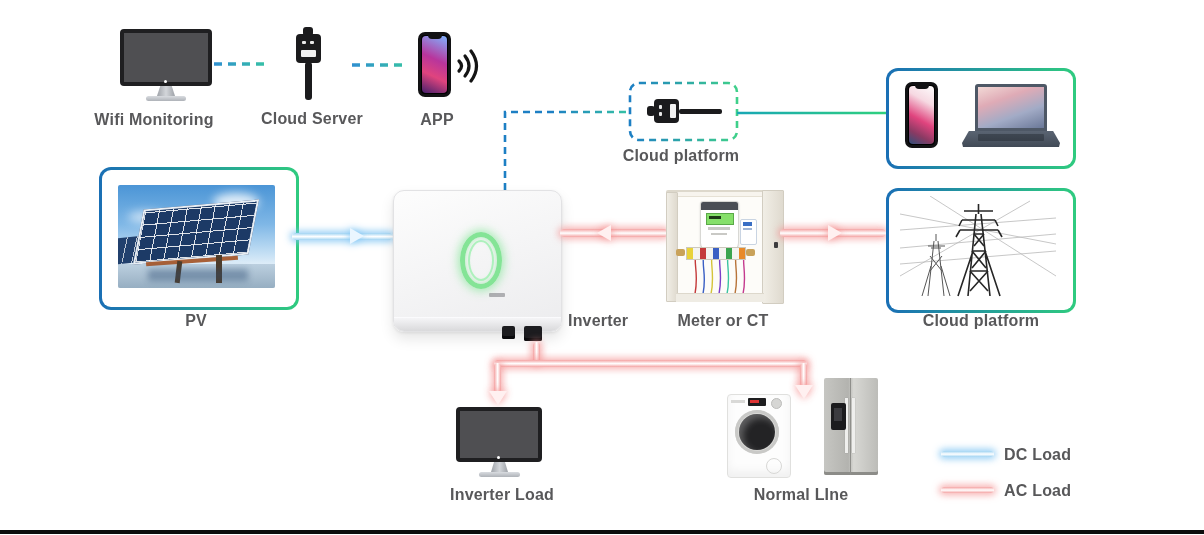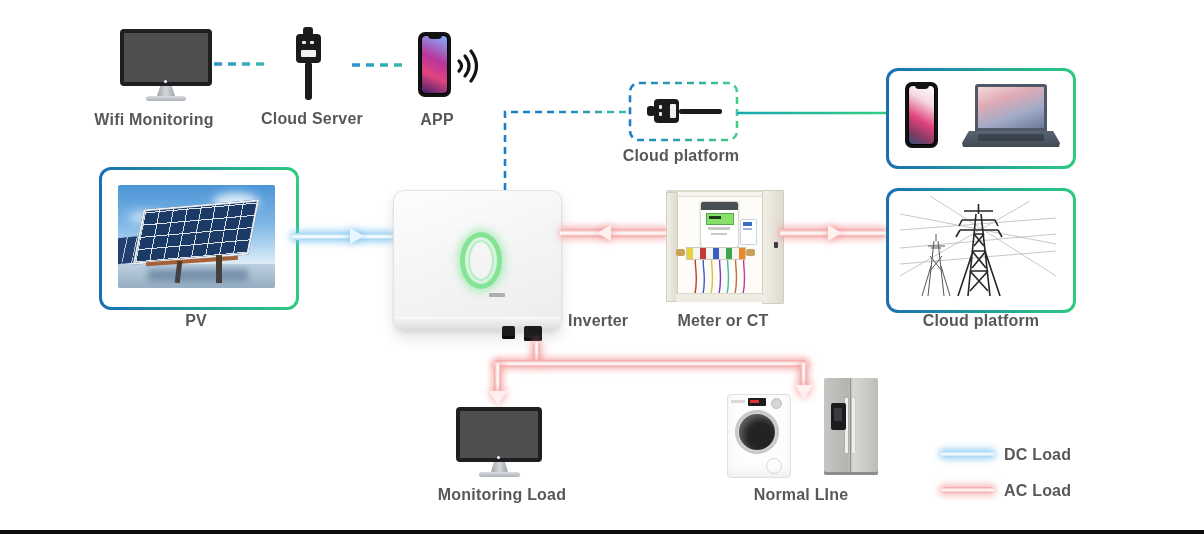--- a/index.html
+++ b/index.html
@@ -326,21 +326,21 @@
   <div class="acline vert" style="left:800px;top:363px;width:7px;height:24px;"></div>
   <div class="arrow down" style="left:489px;top:391px;"></div>
   <div class="arrow down" style="left:795px;top:385px;"></div>
 
   <div>
     <div class="mon-screen" style="left:456px;top:407px;width:86px;height:55px;"></div>
     <div class="mon-dot" style="left:497px;top:456px;"></div>
     <div class="mon-neck" style="left:491px;top:462px;width:17px;height:10px;"></div>
     <div class="mon-base" style="left:479px;top:472px;width:41px;height:5px;"></div>
   </div>
-  <div class="label centered" style="left:502px;top:486px;">Monitoring Load</div>
+  <div class="label centered" style="left:502px;top:486px;">Inverter Load</div>
 
   <div>
     <div class="wash" style="left:727px;top:394px;width:62px;height:82px;"></div>
     <div class="wash-disp" style="left:748px;top:398px;width:18px;height:8px;">
         <i></i>
       </div>
     <div class="wash-knob" style="left:771px;top:398px;width:9px;height:9px;"></div>
     <div class="abs" style="left:731px;top:400px;width:14px;height:3px;background:#d9d9d7;"></div>
     <div class="wash-door" style="left:735px;top:410px;width:44px;height:44px;"></div>
     <div class="wash-door-in" style="left:739px;top:414px;width:36px;height:36px;position:absolute;border-radius:50%;background:#232325;box-shadow:inset 4px 4px 7px rgba(255,255,255,.28);"></div>

